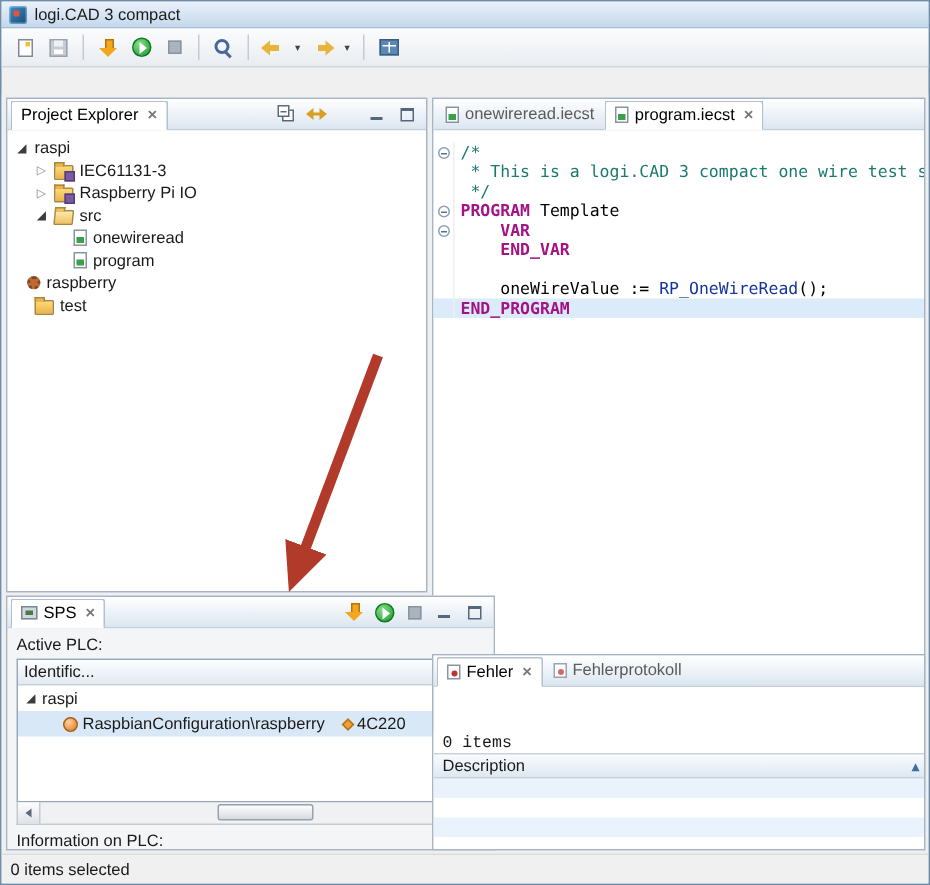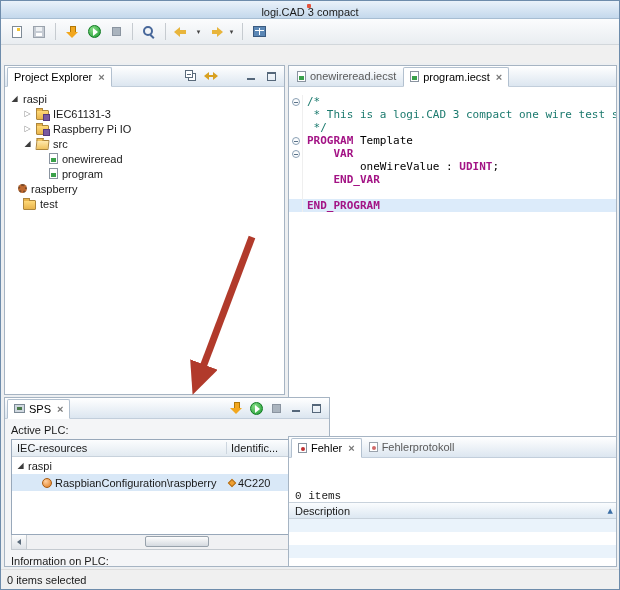--- a/index.html
+++ b/index.html
@@ -4,21 +4,21 @@
 <style>
   html,body{margin:0;padding:0;background:#ffffff;}
   *{box-sizing:border-box;}
   .window{
     position:relative;width:620px;height:590px;overflow:hidden;
     border:1px solid #6e8cab;background:#f0f0f0;
     font-family:"Liberation Sans",sans-serif;font-size:11px;color:#1a1a1a;
   }
   
   .titlebar{height:18px;background:linear-gradient(#eaf2fa,#c4d8ec);border-bottom:1px solid #a7bdd2;
-    display:flex;align-items:center;gap:5px;padding:0 5px;flex-direction:column;}
+    display:flex;align-items:center;gap:5px;padding:0 5px;}
   .app-icon{width:12px;height:12px;border-radius:2px;background:linear-gradient(135deg,#3d8ec9,#174e7c);
     box-shadow:inset 0 0 0 1px rgba(255,255,255,.35);position:relative;}
   .app-icon::after{content:"";position:absolute;left:3px;top:3px;width:4px;height:4px;background:#e5533c;border-radius:1px;}
   .title-text{font-size:11px;}
   
   .menubar{height:18px;background:#f3f3f3;border-bottom:1px solid #e2e2e2;display:flex;align-items:center;padding-left:2px;}
   .menu-item{padding:2px 7px;}
   
   .toolbar{height:26px;background:linear-gradient(#fbfcfd,#e9edf1);border-bottom:1px solid #d2d7db;
     display:flex;align-items:center;padding:0 3px;}
@@ -308,29 +308,29 @@
             <span class="code-text"><span class="tok-keyword">PROGRAM</span><span class="tok-plain"> Template</span></span>
           </div>
           <div class="code-line">
             <span class="fold-cell">
               <span class="fold-marker"></span>
             </span>
             <span class="code-text"><span class="tok-plain">    </span><span class="tok-keyword">VAR</span></span>
           </div>
           <div class="code-line">
             <span class="fold-cell"></span>
-            <span class="code-text"><span class="tok-plain">        oneWireValue : </span><span class="tok-keyword">UDINT</span><span class="tok-plain">;</span></span>
-          </div>
-          <div class="code-line">
-            <span class="fold-cell"></span>
             <span class="code-text"><span class="tok-plain">    </span><span class="tok-keyword">END_VAR</span></span>
           </div>
           <div class="code-line">
             <span class="fold-cell"></span>
             <span class="code-text"></span>
+          </div>
+          <div class="code-line">
+            <span class="fold-cell"></span>
+            <span class="code-text"><span class="tok-plain">    oneWireValue := </span><span class="tok-function">RP_OneWireRead</span><span class="tok-plain">();</span></span>
           </div>
           <div class="code-line highlight">
             <span class="fold-cell"></span>
             <span class="code-text"><span class="tok-keyword">END_PROGRAM</span></span>
           </div>
         </div>
     </div>
 
     <div class="panel" id="panel-sps">
       <div class="view-header">
@@ -355,21 +355,20 @@
             </span>
             <span class="hdr-btn">
               <span class="ic ic-maximize"></span>
             </span>
           </div>
       </div>
       <div class="sps-body">
         <div class="sps-label">Active PLC:</div>
         <div class="sps-table">
           <div class="sps-thead">
-            <span class="sps-th1">IEC-resources</span>
             <span class="sps-th2">Identific...</span>
           </div>
           <div id="sps-rows">
               <div class="sps-row">
                 <span class="sps-col1" style="padding-left: 4px;">
                   <span class="exp">◢</span>
                   <span class="tree-label">raspi</span>
                 </span>
                 <span class="sps-col2">
                   <span></span>

